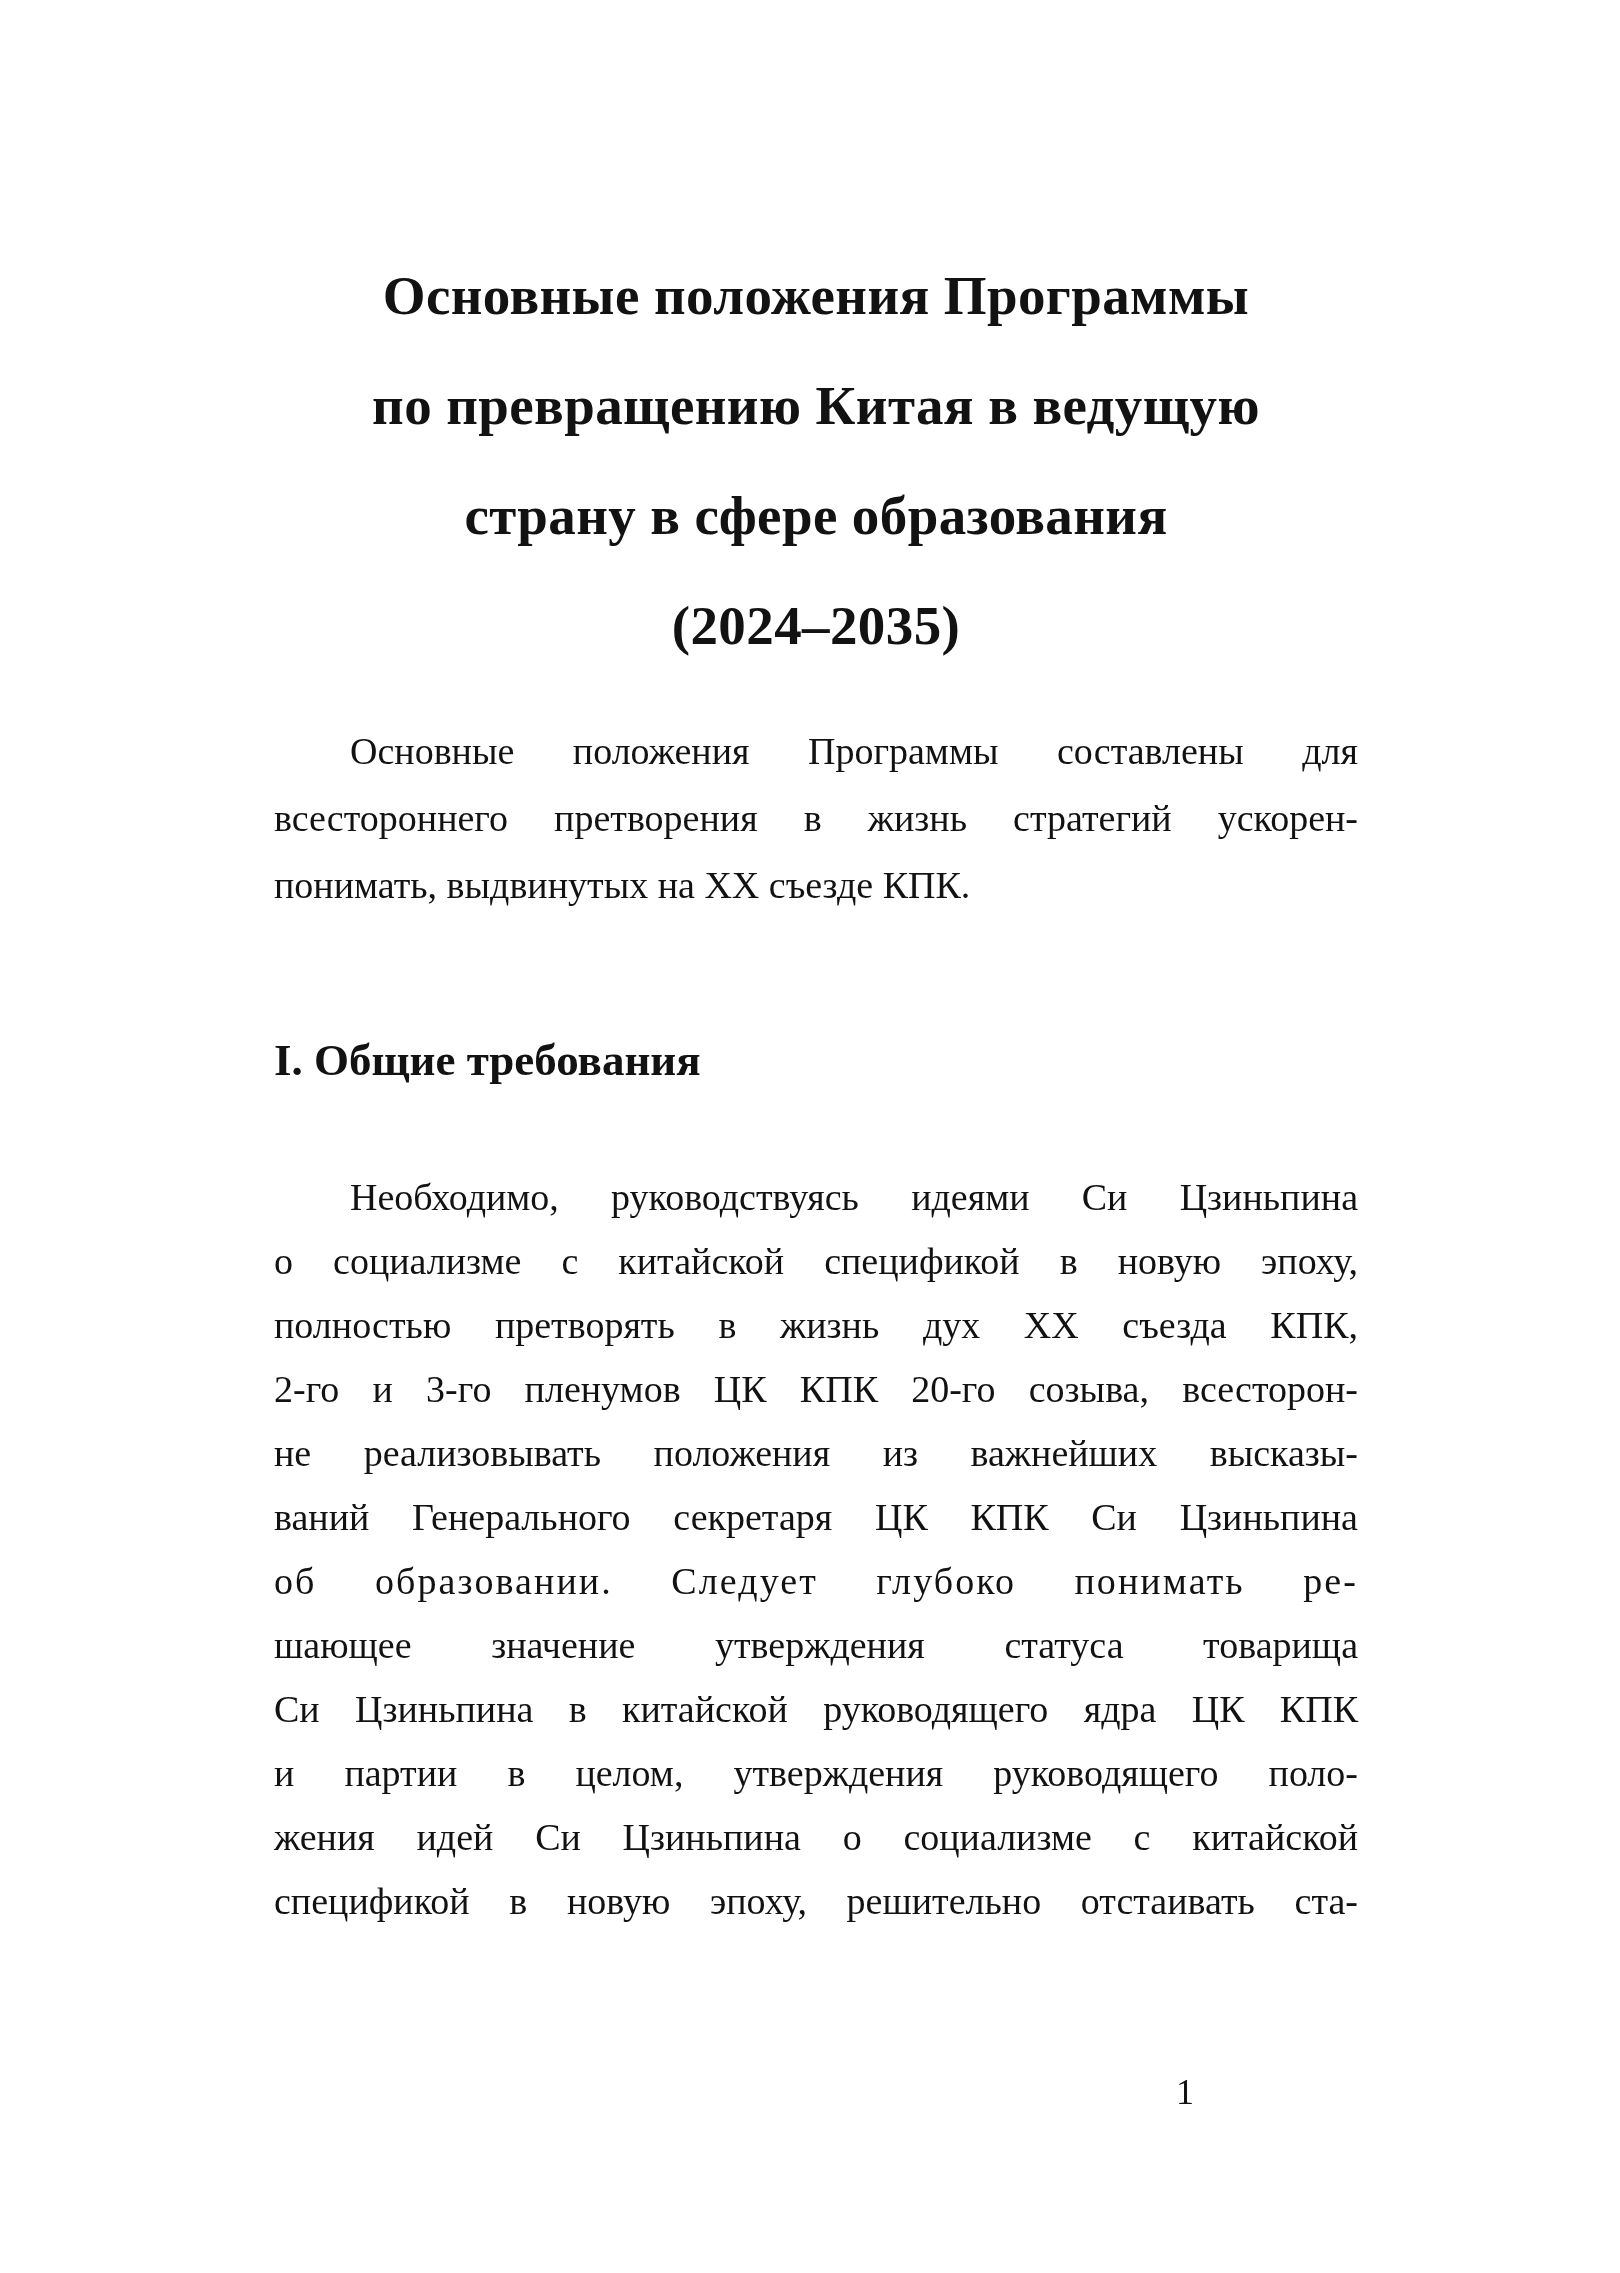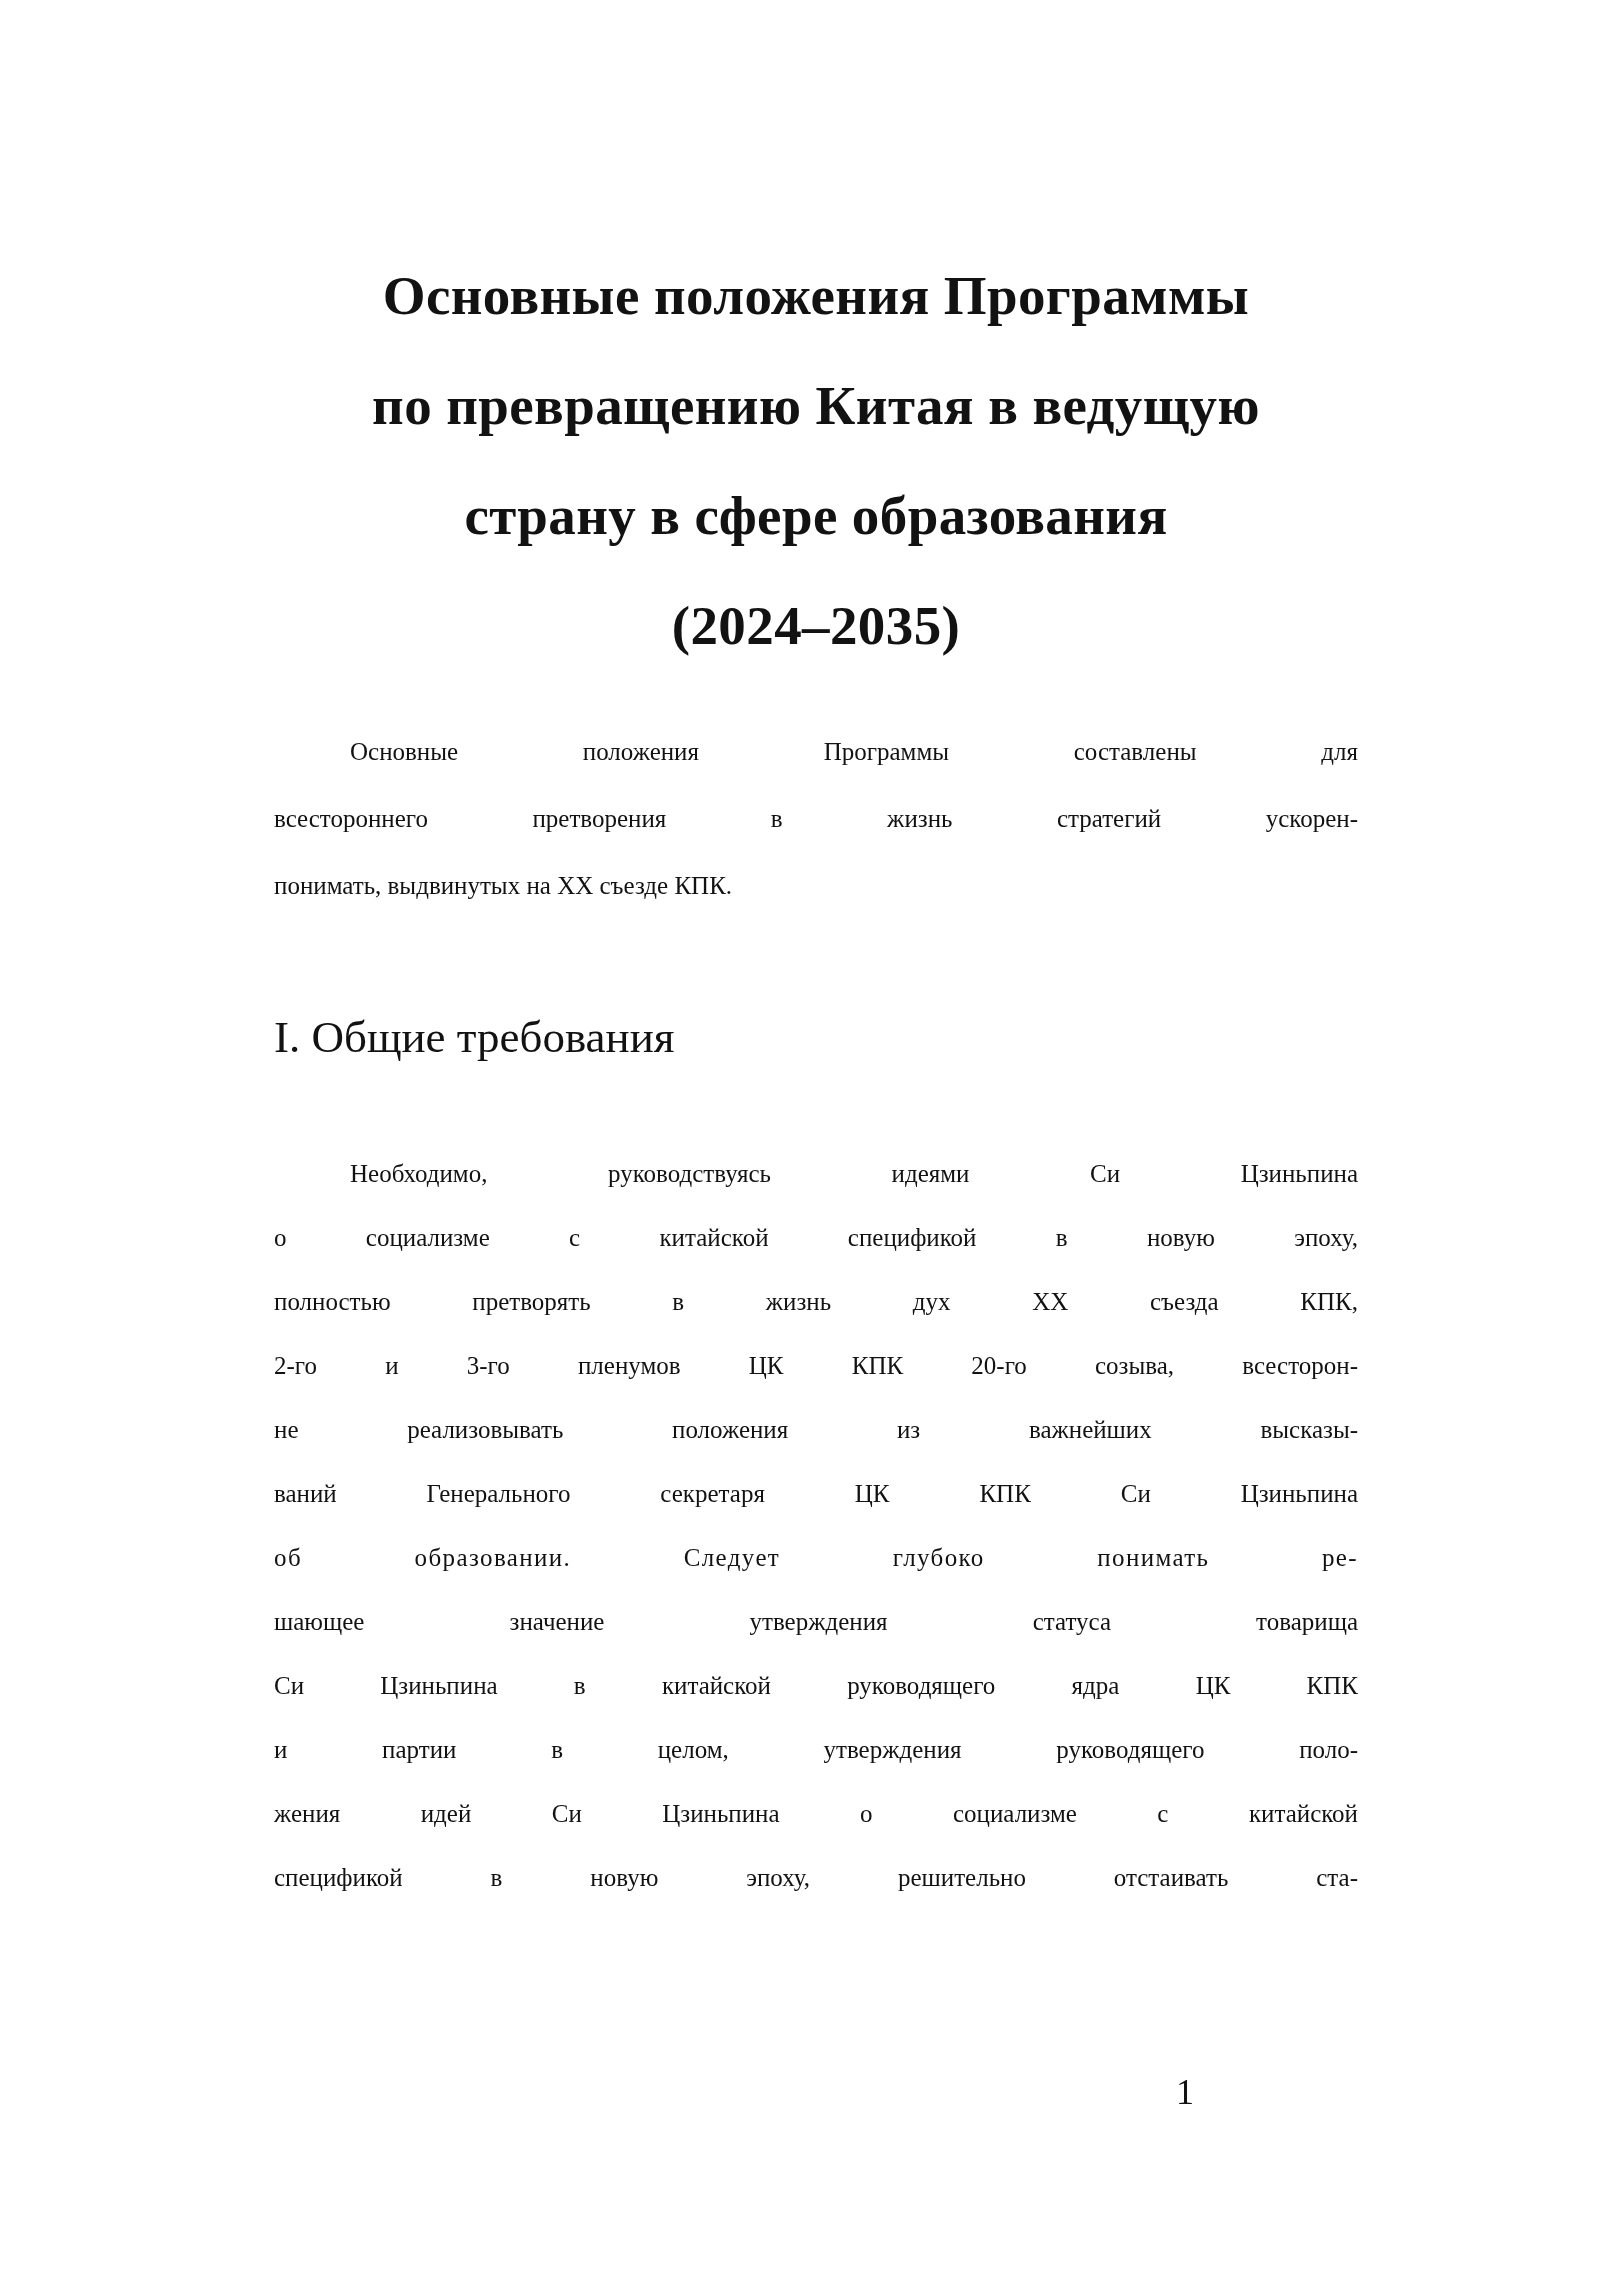--- a/index.html
+++ b/index.html
@@ -21,39 +21,39 @@
   }
   .title {
     margin-top: 241px;
     font-size: 55px;
     font-weight: bold;
     line-height: 110px;
     text-align: center;
     letter-spacing: 0.4px;
   }
   .para {
-    font-size: 25px;
+    font-size: 38px;
     line-height: 67px;
   }
   .intro { margin-top: 37px; }
   .body-para { margin-top: 78px; line-height: 64px; }
   .line {
     text-align: justify;
     text-align-last: justify;
     white-space: nowrap; 
   }
   .line { white-space: normal; }
   .line.indent { text-indent: 76px; }
   .line.end { text-align-last: left; }
   .line.wide { letter-spacing: 0.055em; font-family: Liberation Serif, serif; }
   .section-heading {
-    margin-top: 92px;
+    margin-top: 115px;
     font-size: 45px;
     line-height: 53px;
-    font-weight: normal;
+    font-weight: bold;
     text-align: left;
   }
   .page-number {
     position: absolute;
     top: 2074px;
     right: 263px;
     font-size: 36px;
     line-height: 36px;
     color: #121212;
   }

